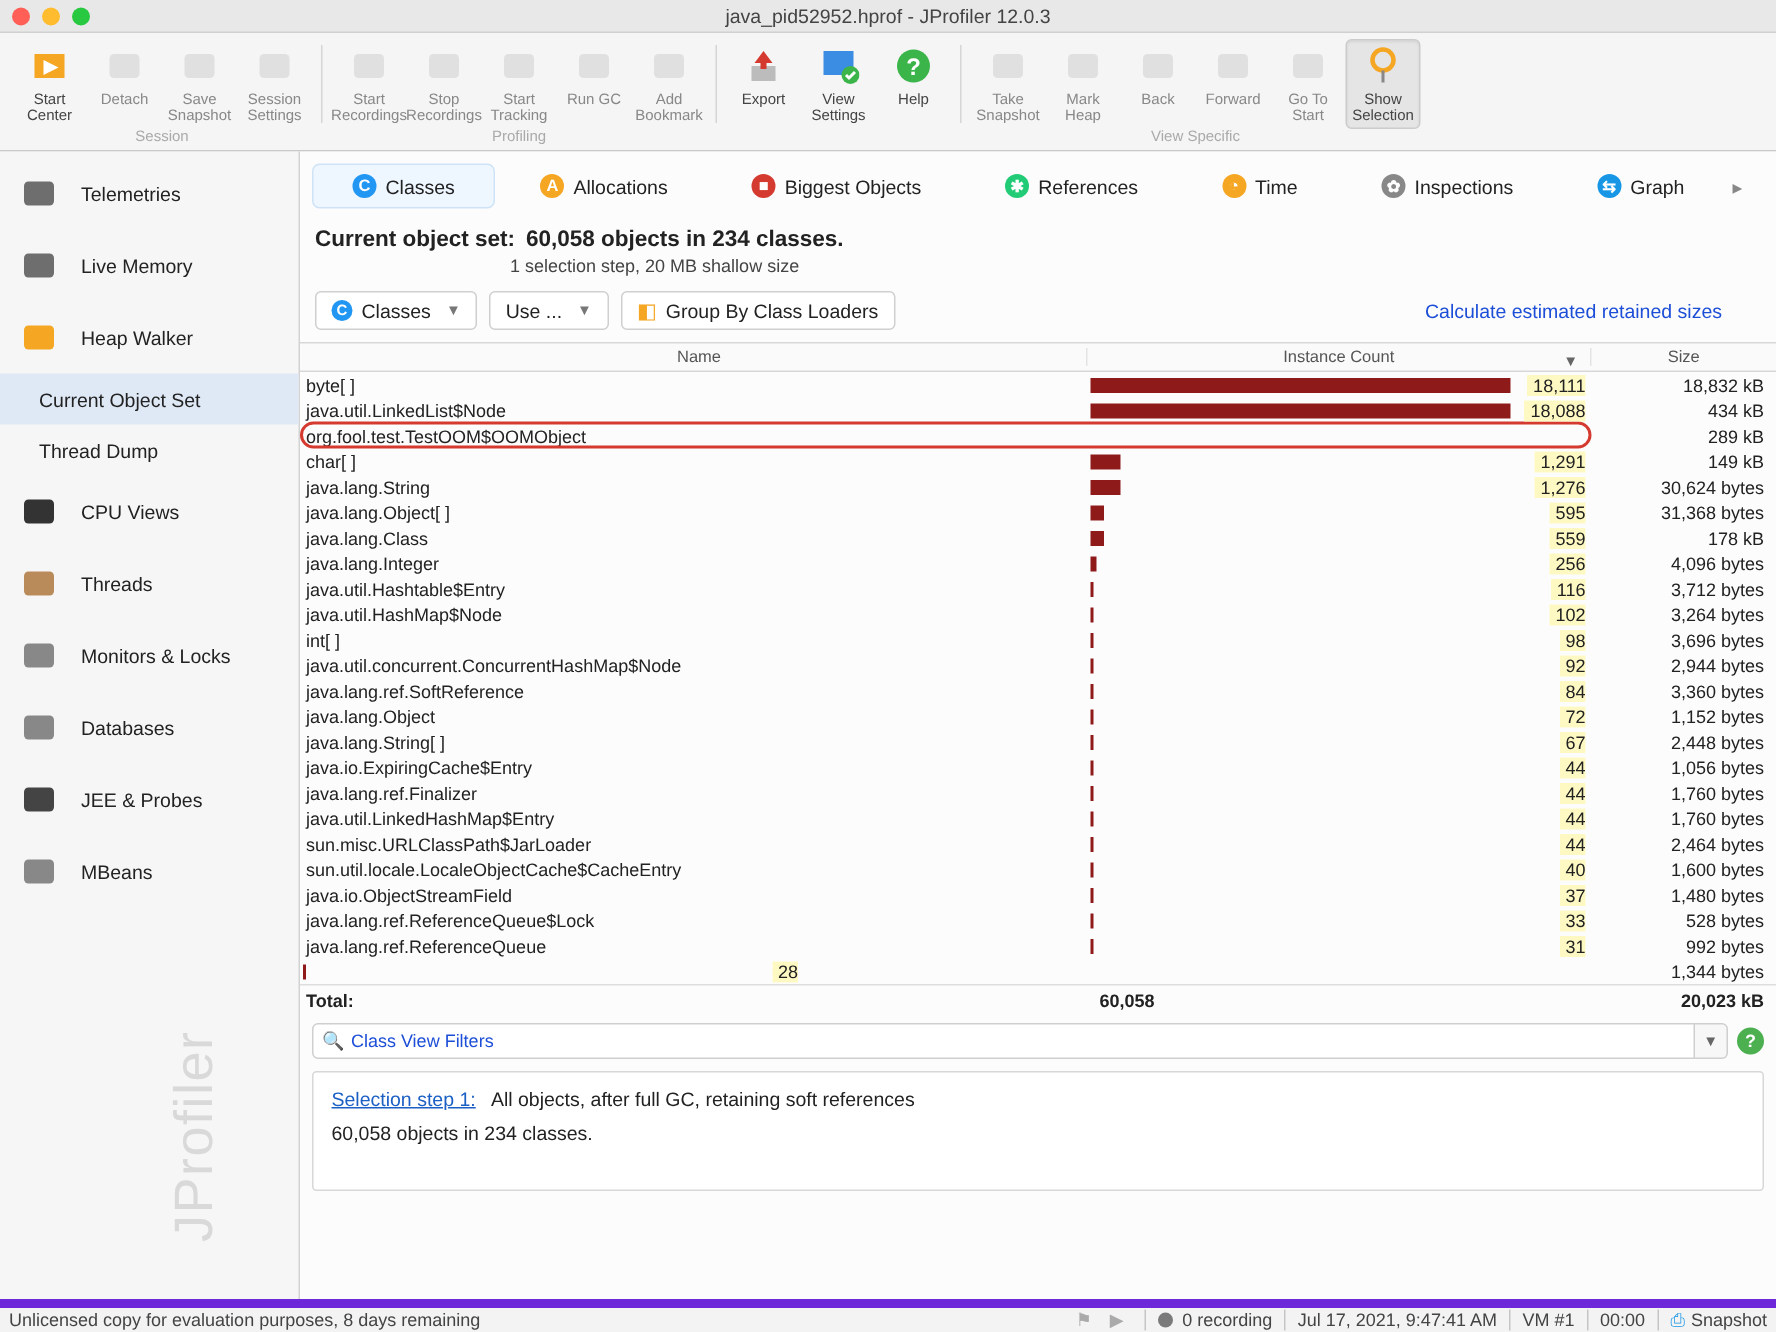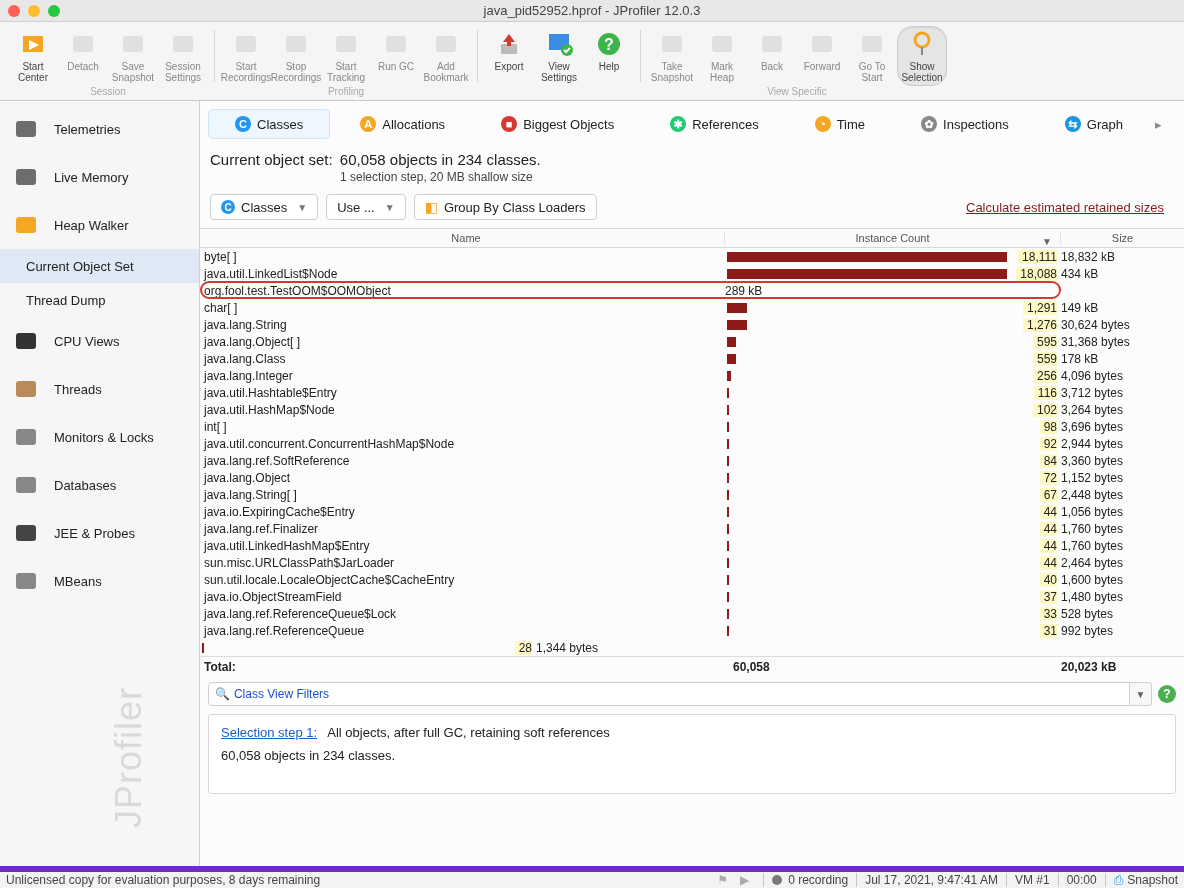--- a/index.html
+++ b/index.html
@@ -12,21 +12,21 @@
 .tl.red { background:#ff5f57; }
 .tl.yellow { background:#febc2e; }
 .tl.green { background:#28c840; }
 .title-text { margin: 0 auto; font-size: 13px; color: #444; }
 
 
 .toolbar { background: #f5f5f5; border-bottom: 1px solid #c9c9c9; padding: 4px 8px 0; }
 .toolbar-row { display: flex; align-items: flex-start; }
 .tool-group { display: flex; align-items: flex-start; }
 .tool-button { width: 50px; display: flex; flex-direction: column; align-items: center; padding: 2px 2px; border: 1px solid transparent; border-radius: 4px; cursor: pointer; }
-.tool-button.active { background: #e5e5e5; border-color: #ccc; box-shadow: inset 0 1px 2px rgba(0,0,0,.08); border-radius: 15px; }
+.tool-button.active { background: #e5e5e5; border-color: #ccc; box-shadow: inset 0 1px 2px rgba(0,0,0,.08); }
 .tool-icon { width: 30px; height: 30px; display:flex; align-items:center; justify-content:center; }
 .tool-label { font-size: 10px; color: #444; text-align: center; line-height: 11px; margin-top: 2px; min-height: 22px; }
 .tool-button.dis .tool-icon svg, .tool-button.dis .tool-icon span { opacity: .35; }
 .tool-button.dis .tool-label { color: #888; }
 .group-wrap { display:flex; flex-direction:column; align-items:center; }
 .group-label { font-size: 10px; color: #aaa; margin-top: 0; margin-bottom: 3px; }
 .toolbar-sep { width: 1px; background: #d6d6d6; align-self: stretch; margin: 4px 6px 18px; }
 
 
 .main { flex: 1; display: flex; min-height: 0; }
@@ -42,43 +42,43 @@
 .sidebar-item.sub .sb-label { font-size: 13px; }
 
 
 .content { flex: 1; background: #fcfcfc; display: flex; flex-direction: column; min-width: 0; }
 
 .views-bar { display:flex; align-items:center; padding: 8px 6px 2px 8px; gap: 4px; }
 .view-btn { display:flex; align-items:center; gap:6px; padding: 6px 26px; border-radius: 5px; cursor:pointer; font-size:13px; color:#222; }
 .view-btn.sel { background:#eef6ff; border:1px solid #cfe3f7; }
 
 .objset { padding: 10px 10px 6px 10px; }
-.objset-h { font-size: 15px; font-weight: normal; }
+.objset-h { font-size: 15px; font-weight: bold; }
 .objset-sub { font-size: 12px; color:#444; margin-left: 130px; margin-top:2px; }
 
 .controls-row { display:flex; align-items:center; gap: 8px; padding: 4px 10px 8px; }
 .ctrl-btn { height: 26px; border:1px solid #cfcfcf; border-radius:4px; background:#fff; display:flex; align-items:center; padding: 0 10px; font-size:13px; cursor:pointer; gap:6px; }
 .ctrl-btn .caret { font-size:10px; color:#777; margin-left:4px; }
-.link-right { margin-left:auto; color:#7f1d1d; font-size:13px; cursor:pointer; text-decoration: underline; margin-right:10px; }
+.link-right { margin-left:auto; color:#1d4ed8; font-size:13px; cursor:pointer; margin-right:26px; }
 
 
 .table-head { display:flex; background:#fafafa; border-top:1px solid #d7d7d7; border-bottom:1px solid #d7d7d7; height:20px; align-items:center; font-size:11px; color:#555; }
 .col-name { width: 525px; padding-left:8px; text-align:center; border-right:1px solid #e3e3e3; }
 .col-count { width: 336px; text-align:center; border-right:1px solid #e3e3e3; position:relative; }
 .col-size { flex:1; text-align:center; }
 .sort-ind { position:absolute; right:8px; top:4px; font-size:10px; color:#666; }
 
 .table-body { overflow:auto; }
 .row { display:flex; height:17px; align-items:center; font-size:12px; }
 .row.total { font-weight:bold; height:20px; border-top:1px solid #ddd; }
 .cell-name { width:525px; padding-left:4px; white-space:nowrap; overflow:hidden; }
 .cell-count { width:336px; position:relative; padding-right:4px; text-align:right; white-space:nowrap; display:flex; align-items:center; justify-content:flex-end; }
 .bar { position:absolute; left:2px; top:2px; bottom:2px; background:#8f1a1a; }
 .count-val { background:#fef9c3; padding-left:4px; position:relative; z-index:1; }
-.cell-size { flex:1; text-align:left; padding-right:8px; white-space:nowrap; }
+.cell-size { flex:1; text-align:right; padding-right:8px; white-space:nowrap; }
 
 
 .circle-overlay { position:absolute; border:2px solid #d43a2f; border-radius: 10px; pointer-events:none; }
 
 .filter-row { display:flex; align-items:center; margin: 6px 8px 0 8px; }
 .filter-input { flex:1; height:24px; border:1px solid #cfcfcf; border-radius:4px 0 0 4px; background:#fff; display:flex; align-items:center; padding:0 6px; color:#999; gap:4px; font-size:12px; }
 .filter-caret { width:22px; height:24px; border:1px solid #cfcfcf; border-left:none; border-radius:0 4px 4px 0; background:#f7f7f7; display:flex; align-items:center; justify-content:center; font-size:10px; color:#666; cursor:pointer; }
 .help-btn { margin-left:6px; width:18px; height:18px; border-radius:50%; background:#4caf50; color:#fff; font-weight:bold; display:flex; align-items:center; justify-content:center; font-size:12px; cursor:pointer; }
 
 .footer-box { margin: 8px 8px 8px 8px; border:1px solid #d7d7d7; background:#fff; border-radius:3px; padding:10px 12px; font-size:13px; min-height:80px; }

